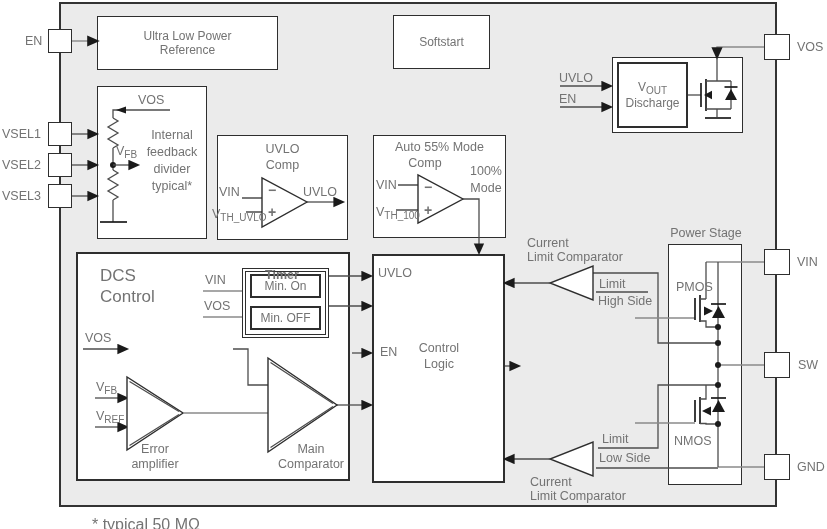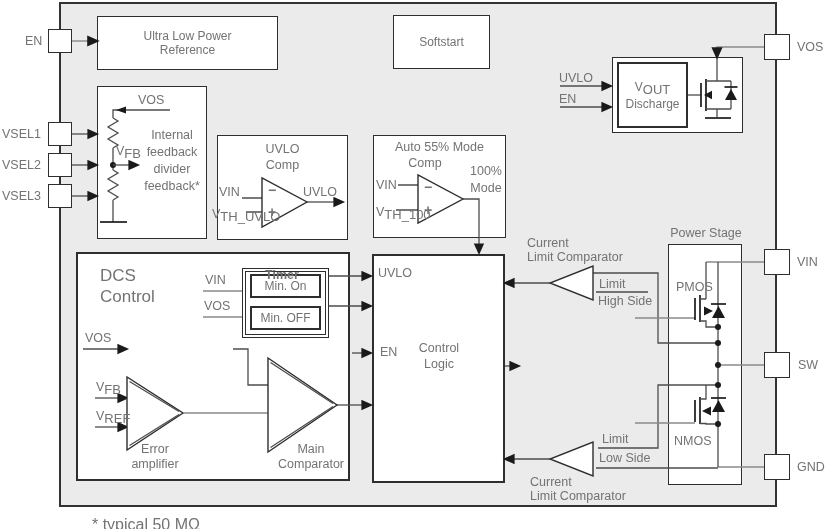--- a/index.html
+++ b/index.html
@@ -10,21 +10,21 @@
   .box{position:absolute;background:#fff;border:1.5px solid #2e2e2e;box-sizing:border-box;z-index:2;}
   .b2{border-width:2px;}
   .flexctr{display:flex;flex-direction:column;justify-content:center;align-items:center;text-align:center;}
   .pin{position:absolute;width:24px;height:24px;background:#fff;border:1.7px solid #2e2e2e;
        box-sizing:border-box;z-index:3;}
   .pinR{width:26px;height:26px;}
   .lbl{position:absolute;font-size:12.5px;line-height:14px;white-space:nowrap;z-index:6;}
   .s12{font-size:12px;}
   .ctr{text-align:center;}
   .big{font-size:17px;line-height:21px;}
-  sub{font-size:13px;vertical-align:-3px;}
+  sub{font-size:10px;vertical-align:-3px;}
   .sign{font-size:14px;font-weight:bold;line-height:12px;}
   svg.wires{position:absolute;left:0;top:0;z-index:5;pointer-events:none;}
   .w{stroke:#4d4d4d;stroke-width:1.3;fill:none;}
   .wg{stroke:#8a8a8a;stroke-width:1.4;fill:none;}
   .tk{stroke:#1a1a1a;stroke-width:1.7;fill:none;}
   .tri{fill:#fff;stroke:#2e2e2e;stroke-width:1.4;}
   .blk{fill:#1a1a1a;stroke:none;}
 </style>
 </head>
 <body>
@@ -67,21 +67,21 @@
   <div class="lbl" style="left:559px;top:71px;">UVLO</div>
   <div class="lbl" style="left:559px;top:92px;">EN</div>
 
   <div class="box" style="left:97px;top:86px;width:110px;height:153px;"></div>
   <div class="lbl" style="left:138px;top:93px;">VOS</div>
   <div class="lbl" style="left:116px;top:144px;"><span>V</span><sub>FB</sub></div>
   <div class="lbl ctr" style="left:139px;top:127px;width:66px;line-height:17px;">
     <div>Internal</div>
       <div>feedback</div>
     <div>divider</div>
-      <div>feedback*</div>
+      <div>typical*</div>
   </div>
 
   <div class="box" style="left:217px;top:135px;width:131px;height:105px;"></div>
   <div class="lbl ctr" style="left:217px;top:141px;width:131px;line-height:16px;">
     <div>UVLO</div>
       <div>Comp</div>
   </div>
   <div class="lbl" style="left:219px;top:185px;">VIN</div>
   <div class="lbl" style="left:212px;top:207px;"><span>V</span><sub>TH_UVLO</sub></div>
   <div class="lbl sign" style="left:268px;top:184px;">−</div>

